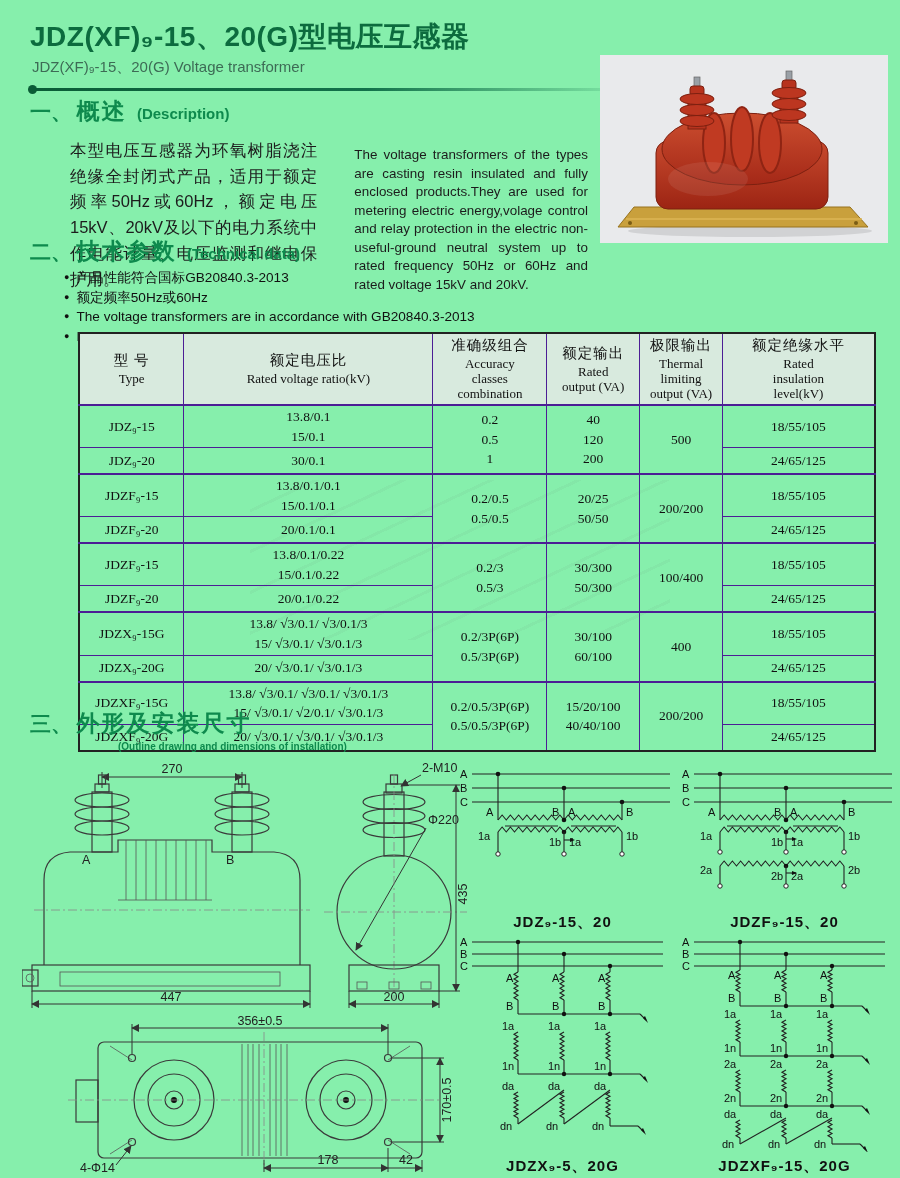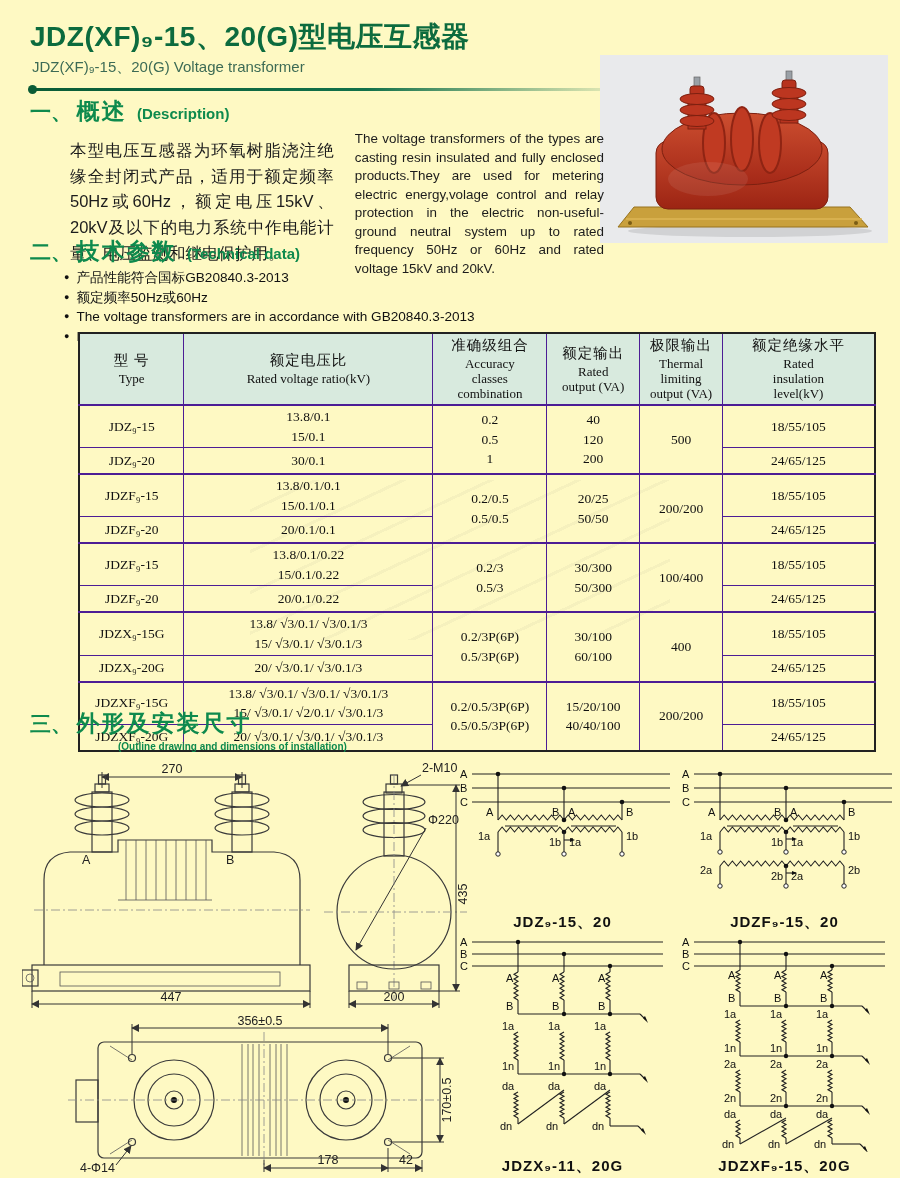--- a/index.html
+++ b/index.html
@@ -1,16 +1,16 @@
 <!DOCTYPE html>
 <html><head>
 <meta charset="utf-8">
 <style>
   html,body{margin:0;padding:0;background:#ffffff;}
-  .page{position:relative;width:900px;height:1178px;background:#fef9c3;overflow:hidden;
+  .page{position:relative;width:900px;height:1178px;background:#86efac;overflow:hidden;
         font-family:"Liberation Sans","DejaVu Sans",sans-serif;color:#222;}
   
   .title{position:absolute;left:30px;top:18px;font-size:28px;font-weight:bold;color:#0c6b3e;letter-spacing:.5px;}
   .subtitle{position:absolute;left:32px;top:58px;font-size:15px;color:#3d6b55;}
   .rule{position:absolute;left:30px;top:88px;width:612px;height:3px;
         background:linear-gradient(to right,#0a5c36 0%,#12714a 55%,rgba(18,113,74,0) 100%);}
   .rule .dot{position:absolute;left:-2px;top:-3px;width:9px;height:9px;border-radius:50%;background:#0a5c36;}
   
   .sech{position:absolute;color:#0e8a4d;white-space:nowrap;}
   .sech .num{font-size:21px;font-weight:bold;}
@@ -125,21 +125,21 @@
     </svg>
   </div>
 
   <div class="sech" style="left:30px;top:96px">
     <span class="num">一、</span>
     <span class="zh">概述</span>
     <span class="en">(Description)</span>
   </div>
   <div class="desc">
     <p class="zh" style="margin:8px">本型电压互感器为环氧树脂浇注绝缘全封闭式产品，适用于额定频率50Hz或60Hz，额定电压15kV、20kV及以下的电力系统中作电能计量、电压监测和继电保护用。</p>
-    <p class="en" style="margin:0">The voltage transformers of the types are casting resin insulated and fully enclosed products.They are used for metering electric energy,volage control and relay protection in the electric non-useful-ground neutral system up to rated frequency 50Hz or 60Hz and rated voltage 15kV and 20kV.</p>
+    <p class="en" style="margin:16px">The voltage transformers of the types are casting resin insulated and fully enclosed products.They are used for metering electric energy,volage control and relay protection in the electric non-useful-ground neutral system up to rated frequency 50Hz or 60Hz and rated voltage 15kV and 20kV.</p>
   </div>
 
   <div class="sech" style="left:30px;top:236px">
     <span class="num">二、</span>
     <span class="zh">技术参数</span>
     <span class="en">(Technical data)</span>
   </div>
   <ul class="bullets">
     <li>产品性能符合国标GB20840.3-2013</li>
     <li>额定频率50Hz或60Hz</li>
@@ -604,21 +604,21 @@
           <line x1="60" y1="184" x2="60" y2="190"></line>
             <line x1="60" y1="190" x2="106" y2="156"></line>
           <line x1="106" y1="184" x2="106" y2="190"></line>
             <line x1="106" y1="190" x2="152" y2="156"></line>
           <line x1="152" y1="184" x2="152" y2="192"></line>
             <line x1="152" y1="192" x2="180" y2="192"></line>
             <line x1="180" y1="192" x2="186" y2="198"></line>
         </g>
         <polygon class="dt" points="183,196 188,201 185,194"></polygon>
       </svg>
-      <div class="wcap">JDZX₉-11、20G</div>
+      <div class="wcap">JDZX₉-5、20G</div>
     </div>
 
     <div class="wcell">
       <svg width="210" height="218" viewBox="0 0 210 218">
         <text class="wlbl" x="2" y="12">A</text>
         <text class="wlbl" x="2" y="24">B</text>
         <text class="wlbl" x="2" y="36">C</text>
         <g class="lin">
           <line x1="14" y1="8" x2="205" y2="8"></line>
             <line x1="14" y1="20" x2="205" y2="20"></line>

